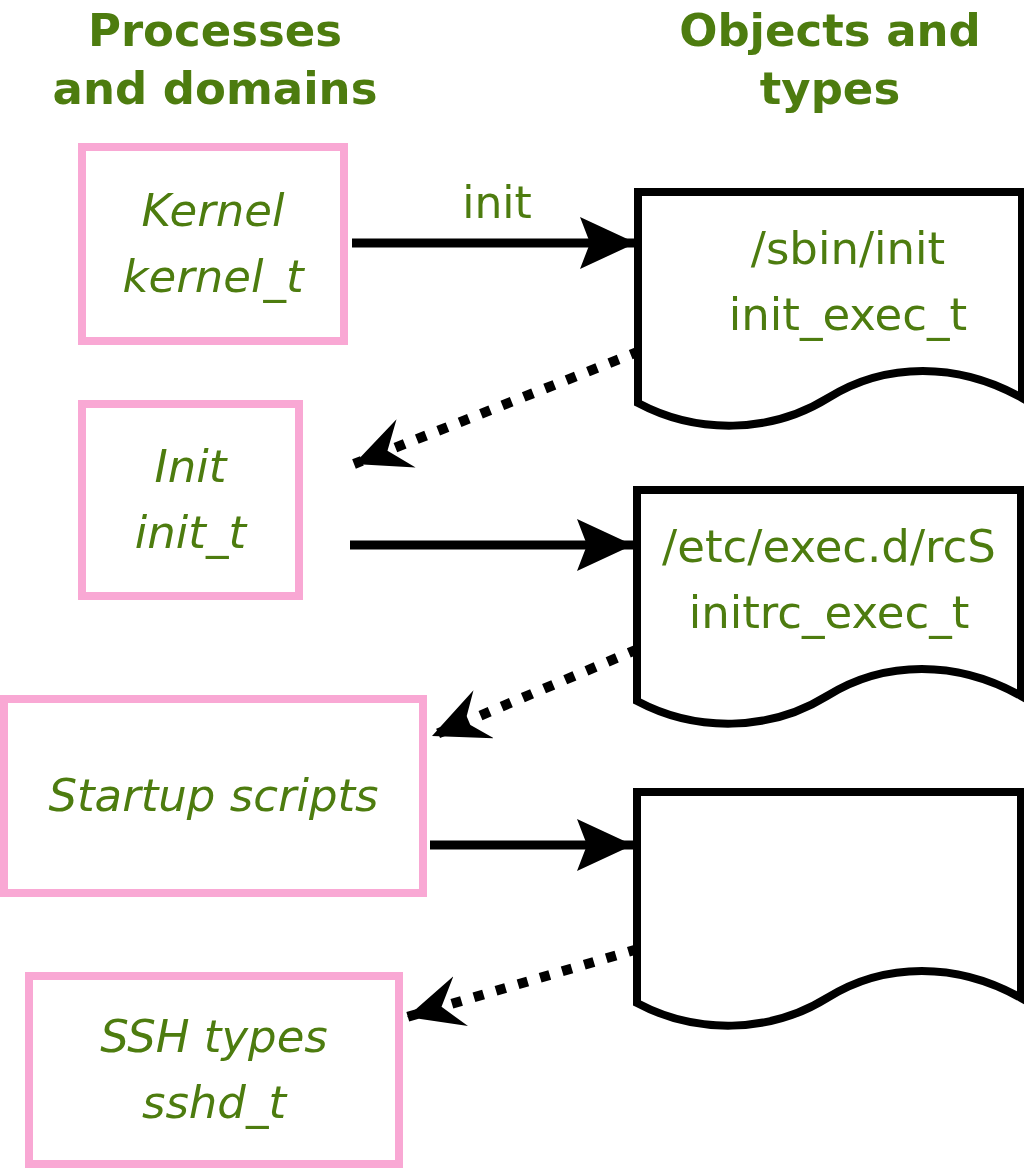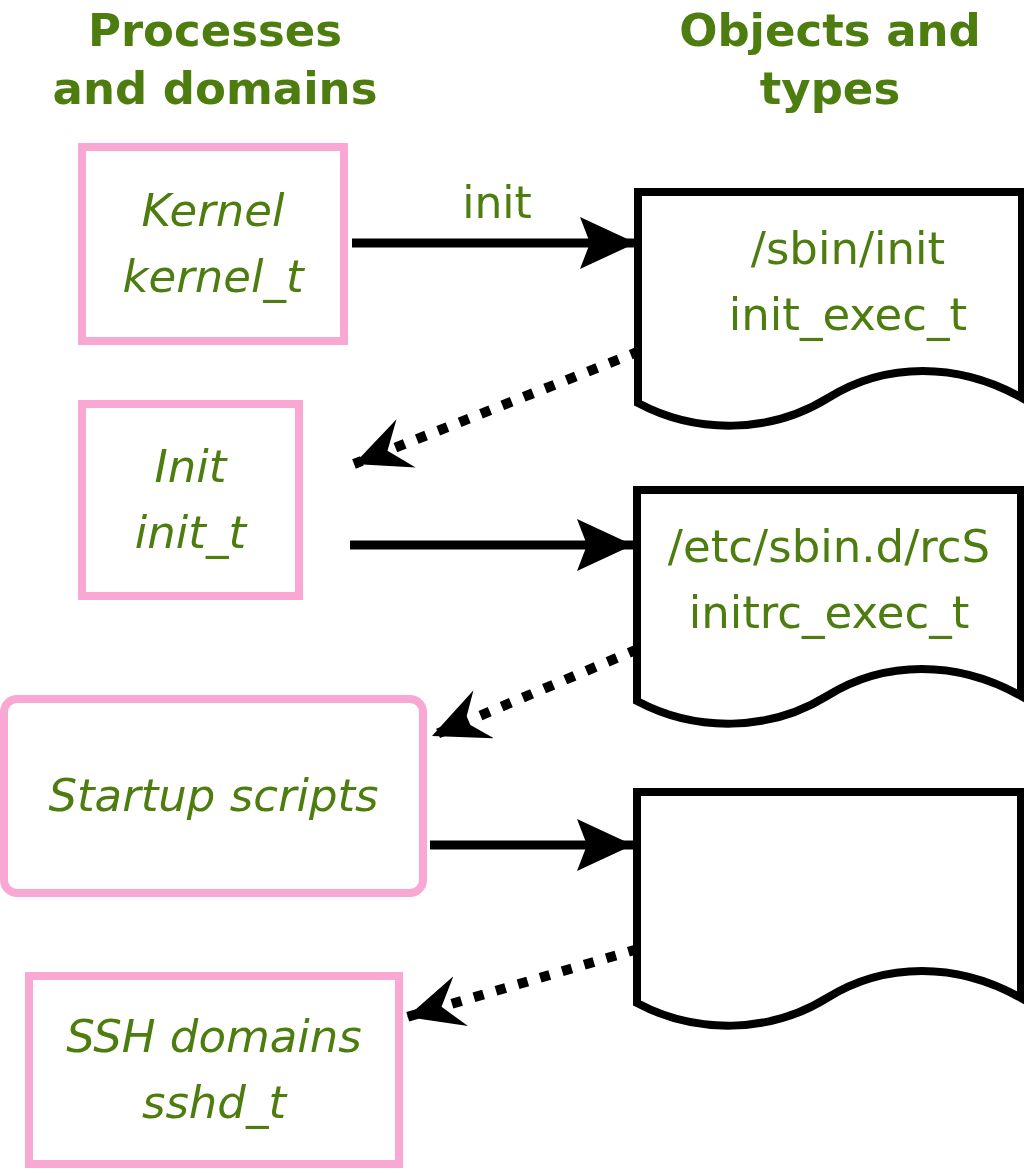--- a/index.html
+++ b/index.html
@@ -97,32 +97,32 @@
   </div>
 
   <div class="pbox" style="left:78px; top:143px; width:270px; height:202px;">
     <div>Kernel</div>
     <div>kernel_t</div>
   </div>
   <div class="pbox" style="left:78px; top:400px; width:225px; height:200px;">
     <div>Init</div>
     <div>init_t</div>
   </div>
-  <div class="pbox" style="left:0px; top:695px; width:427px; height:202px;border-radius:17px;">
+  <div class="pbox" style="left:0px; top:695px; width:427px; height:202px;">
     <div>Startup scripts</div>
   </div>
   <div class="pbox" style="left:25px; top:972px; width:378px; height:196px;">
-    <div>SSH domains</div>
+    <div>SSH types</div>
     <div>sshd_t</div>
   </div>
 
   <div class="doclabel" style="left:656px; top:192px; width:384px;">
     <div>/sbin/init</div>
     <div>init_exec_t</div>
   </div>
   <div class="doclabel" style="left:637px; top:490px; width:384px;">
-    <div>/etc/sbin.d/rcS</div>
+    <div>/etc/exec.d/rcS</div>
     <div>initrc_exec_t</div>
   </div>
 
   <div class="edge-label" style="left:437px; top:179px; width:120px;">init</div>
 
 </div>
 
 </body></html>

